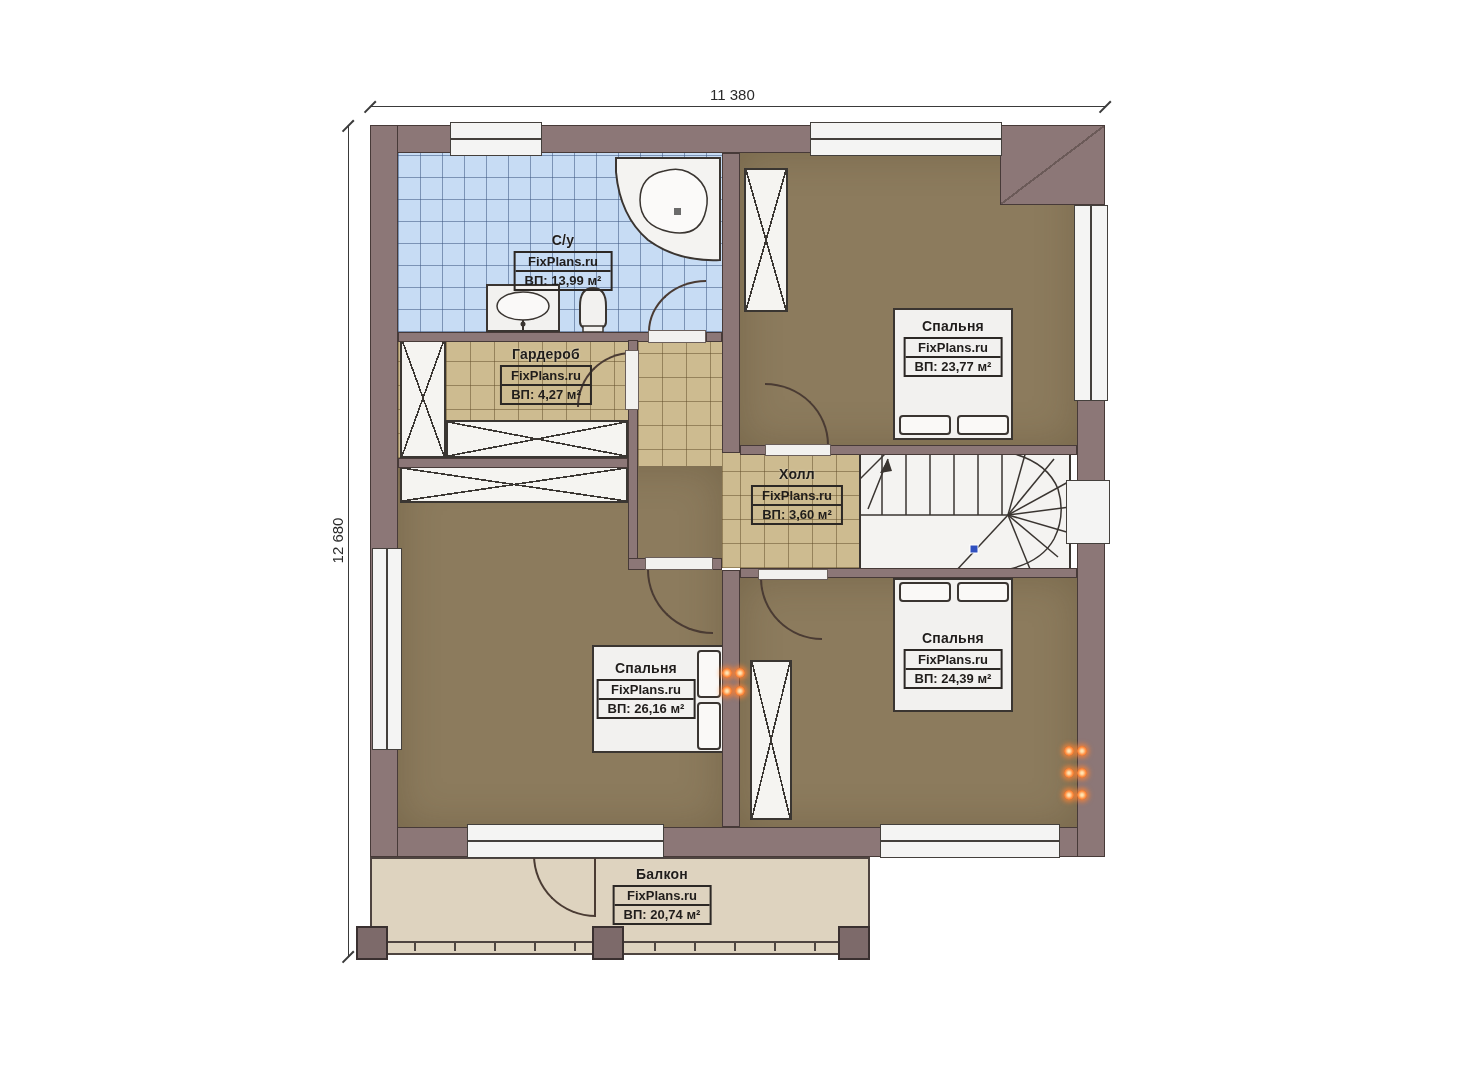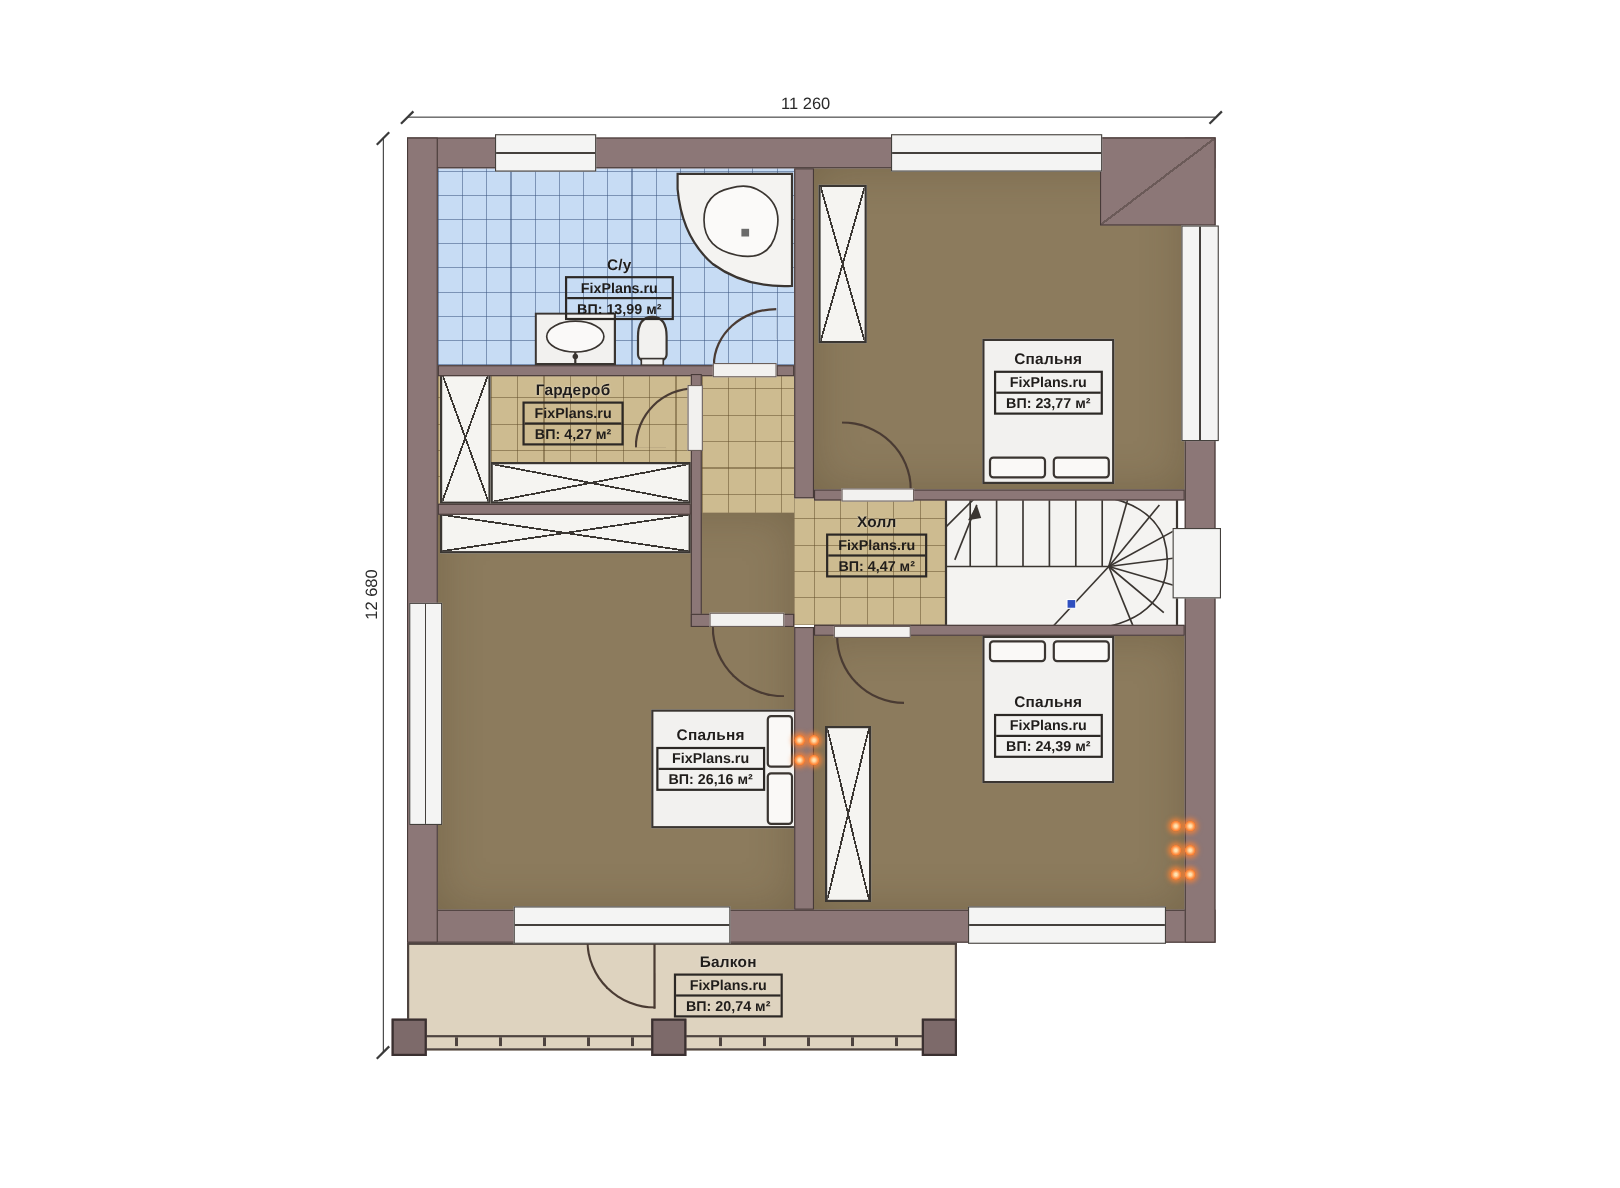--- a/index.html
+++ b/index.html
@@ -61,21 +61,21 @@
   svg{display:block;}
 </style>
 </head>
 <body>
 
 <div id="stage">
 
   <div class="dim-line-h" style="left:370px;top:106px;width:735px;"></div>
   <div class="tick" style="left:362px;top:106px;"></div>
   <div class="tick" style="left:1097px;top:106px;"></div>
-  <div class="dim-label" style="left:710px;top:86px;">11 260</div>
+  <div class="dim-label" style="left:710px;top:86px;">11 380</div>
 
   <div class="dim-line-v" style="left:348px;top:125px;height:832px;"></div>
   <div class="tick" style="left:340px;top:125px;"></div>
   <div class="tick" style="left:340px;top:956px;"></div>
   <div class="dim-label" style="left:315px;top:532px;transform:rotate(-90deg);transform-origin:center;">12 680</div>
 
   <div class="floor tiles-blue" style="left:398px;top:153px;width:324px;height:179px;"></div>
   <div class="floor tiles-tan" style="left:398px;top:340px;width:230px;height:118px;"></div>
   <div class="floor tiles-tan" style="left:638px;top:340px;width:84px;height:230px;"></div>
   <div class="floor tiles-tan" style="left:722px;top:453px;width:18px;height:115px;"></div>
@@ -210,33 +210,33 @@
     </div>
 
   <div class="room-label" style="left:563px;top:232px;">
     <div class="room-title">С/у</div>
     <div class="label-box">
       <div class="label-row">FixPlans.ru</div>
       <div class="label-row">ВП: 13,99 м²</div>
     </div>
   </div>
 
-  <div class="room-label" style="left:521px;top:346px;">
+  <div class="room-label" style="left:546px;top:346px;">
     <div class="room-title">Гардероб</div>
     <div class="label-box">
       <div class="label-row">FixPlans.ru</div>
       <div class="label-row">ВП: 4,27 м²</div>
     </div>
   </div>
 
   <div class="room-label" style="left:797px;top:466px;">
     <div class="room-title">Холл</div>
     <div class="label-box">
       <div class="label-row">FixPlans.ru</div>
-      <div class="label-row">ВП: 4,47 м²</div>
+      <div class="label-row">ВП: 3,60 м²</div>
     </div>
   </div>
 
   <div class="room-label" style="left:953px;top:318px;">
     <div class="room-title">Спальня</div>
     <div class="label-box">
       <div class="label-row">FixPlans.ru</div>
       <div class="label-row">ВП: 23,77 м²</div>
     </div>
   </div>

